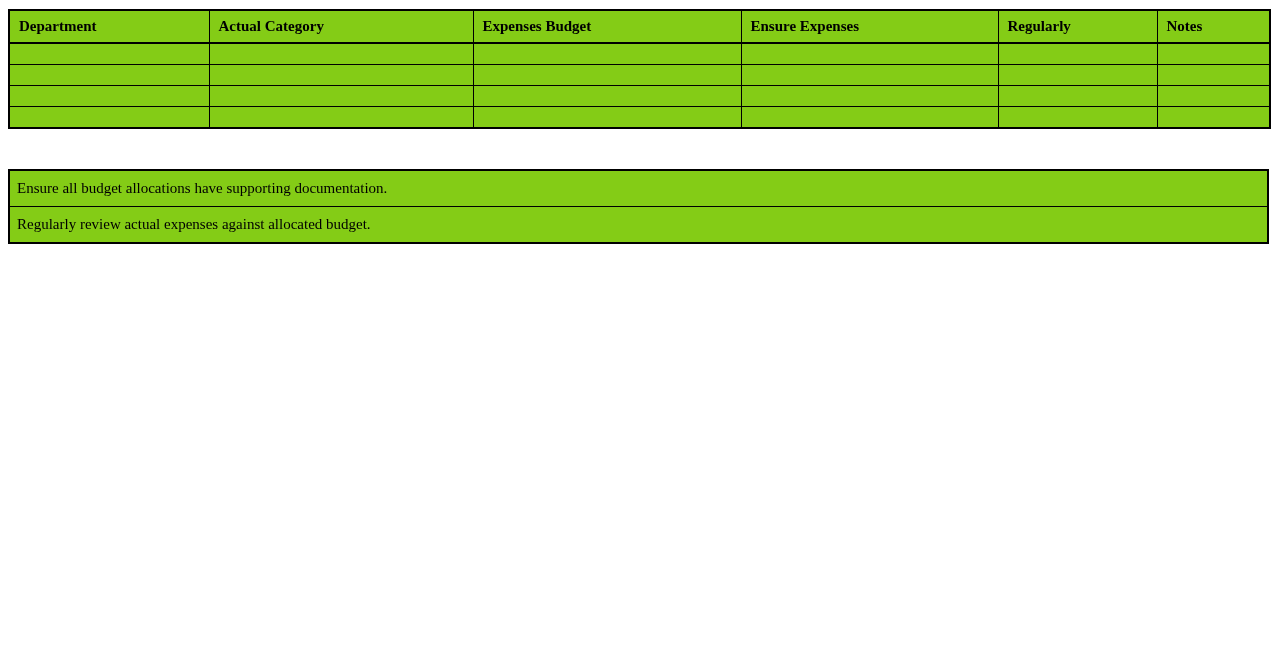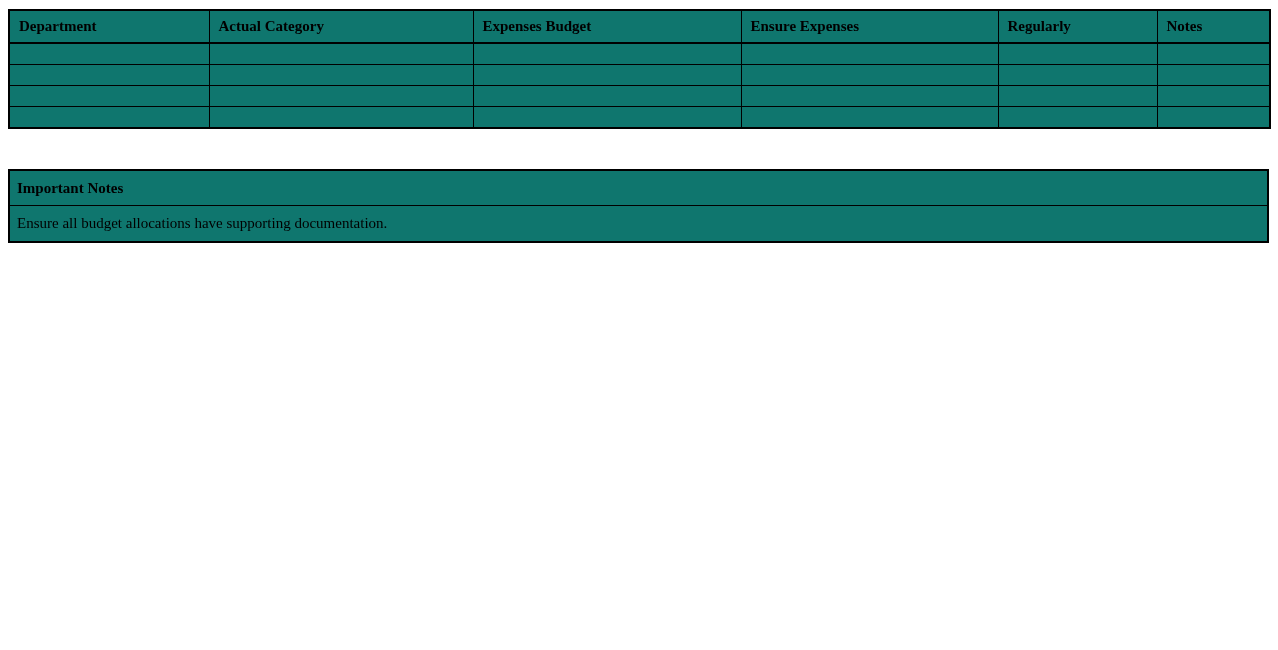--- a/index.html
+++ b/index.html
@@ -16,21 +16,21 @@
     width: 1278px;
     height: 650px;
     overflow: hidden;
   }
   table {
     border-collapse: collapse;
     table-layout: fixed;
     position: absolute;
     left: 8px;
     width: 1261px;
-    background: #0f766e;
+    background: #84cc16;
   }
   .budget-table { top: 9px; }
   .notes-table  { top: 169px; }
 
   .budget-table, .notes-table { border: 2px solid #000000; }
   .budget-table th, .budget-table td { border: 1px solid #000000; }
   .notes-table td { border: 1px solid #000000; }
 
   .budget-table th {
     border-bottom: 2px solid #000000;
@@ -123,21 +123,21 @@
         <td></td>
         <td></td>
         <td></td>
       </tr>
     </tbody>
   </table>
 
   <table class="notes-table">
     <tbody>
       <tr>
-        <td class="notes-title-cell">Important Notes</td>
+        <td>Ensure all budget allocations have supporting documentation.</td>
       </tr>
       <tr>
-        <td>Ensure all budget allocations have supporting documentation.</td>
+        <td>Regularly review actual expenses against allocated budget.</td>
       </tr>
     </tbody>
   </table>
 
 </div>
 
 </body></html>

